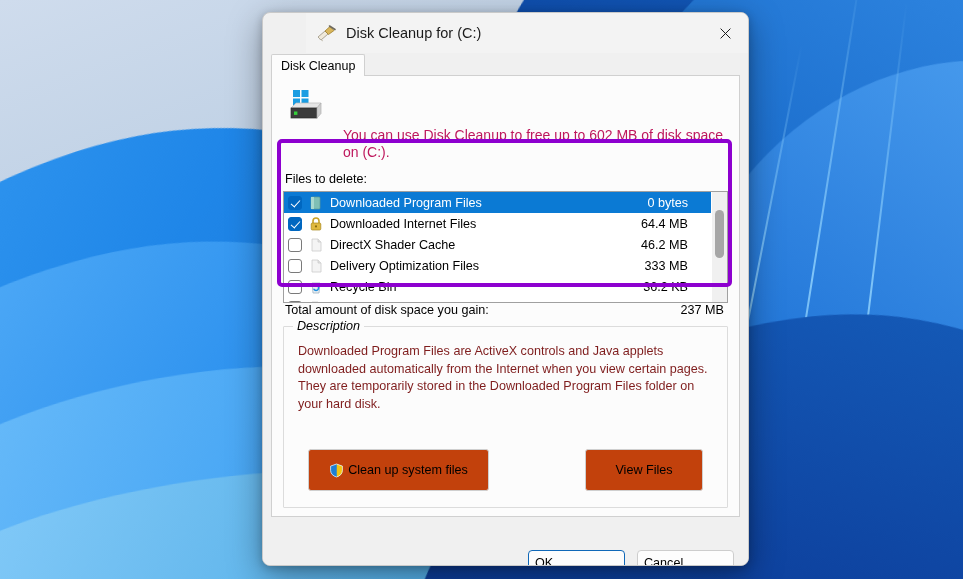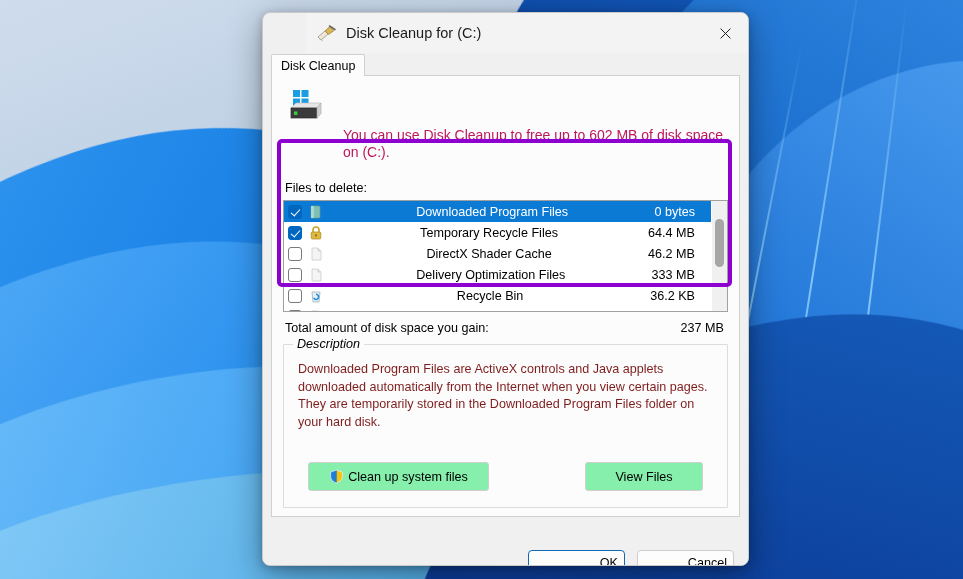--- a/index.html
+++ b/index.html
@@ -188,38 +188,38 @@
     left: 277px; top: 139px;
     width: 455px; height: 148px;
     border: 4px solid #8d00cf;
     border-radius: 5px;
     z-index: 50;
     pointer-events: none;
   }
 
   .files-label {
     font-size: 12.6px; color: #000;
-    margin-top: 20px; margin-bottom: 5px; margin-left: 2px;
+    margin-top: 11px; margin-bottom: 5px; margin-left: 2px;
   }
 
   
   .listwrap {
     height: 112px;
     background: #fff;
     border: 1px solid #a0a0a0;
     display: flex;
     overflow: hidden;
     position: relative;
   }
   .listbody { flex: 1 1 auto; overflow: hidden; }
   .row {
     height: 21px;
     display: flex; align-items: center;
-    padding: 0 14px 0 4px;
-    font-size: 12.6px; color: #000; text-align: center;
+    padding: 0 21px 0 4px;
+    font-size: 12.6px; color: #000;
   }
   .row.sel { background: #0b7ad4; color: #fff; }
   .cb {
     width: 14px; height: 14px; flex: 0 0 14px;
     border: 1px solid #7a7a7a;
     border-radius: 3px;
     background: #fff;
     margin-right: 6px;
     position: relative;
   }
@@ -244,21 +244,21 @@
   .sthumb {
     position: absolute; left: 3px; top: 18px;
     width: 9px; height: 48px;
     background: #a6a6a6;
     border-radius: 5px;
   }
 
   .totalrow {
     display: flex; justify-content: space-between;
     font-size: 12.6px; color: #000;
-    margin-top: 9px; padding: 0 4px 0 2px;
+    padding: 0 4px 0 2px;
   }
 
   
   .groupbox {
     margin-top: 9px;
     flex: 1 1 auto;
     border: 1px solid #dcdcdc;
     border-radius: 1px;
     position: relative;
     padding: 16px 14px 10px 14px;
@@ -272,23 +272,23 @@
   }
   .desc {
     font-size: 12.6px; color: #7f1d1d; line-height: 17.5px;
   }
   .btnrow {
     margin-top: auto;
     display: flex; justify-content: space-between;
     padding: 0 10px 6px 10px;
   }
   .btn {
-    height: 29px;
+    height: 42px;
     min-width: 118px;
-    background: #86efac;
+    background: #c2410c;
     border: 1px solid #cfcfcf;
     border-radius: 3px;
     font-size: 12.6px; color: #000;
     font-family: "Liberation Sans", sans-serif;
     display: inline-flex; align-items: center; justify-content: center;
     gap: 4px;
     padding: 0 12px;
     cursor: default;
   }
   .btn.wide { min-width: 181px; }
@@ -303,21 +303,21 @@
     padding: 0 14px 0 0;
     background: #f0f0f0;
   }
   .fbtn {
     width: 97px; height: 26px;
     border-radius: 4px;
     font-size: 12.6px; color: #000;
     font-family: "Liberation Sans", sans-serif;
     background: #fdfdfd;
     border: 1px solid #cdcdcd;
-    display: flex; align-items: center; justify-content: flex-end;
+    display: flex; align-items: center; justify-content: flex-start;
     cursor: default;
     margin-top: 44px;
   }
   .fbtn.primary { border: 1.6px solid #1068b8; }
 </style>
 </head>
 <body>
 
 <div id="desktop">
   <div class="ribbon rr1"></div>
@@ -405,21 +405,21 @@
 
           <div class="row">
             <span class="cb on"></span>
             <span class="ricon">
               <svg width="16" height="16" viewBox="0 0 16 16">
                 <path d="M5 7 V5 a3 3 0 0 1 6 0 V7" fill="none" stroke="#c9a227" stroke-width="1.6"></path>
                 <rect x="3.2" y="7" width="9.6" height="7" rx="1.2" fill="#e0b93f" stroke="#a8861c" stroke-width=".7"></rect>
                 <circle cx="8" cy="10.4" r="1.1" fill="#8a6c12"></circle>
               </svg>
             </span>
-            <span class="rname">Temporary Recycle Files</span>
+            <span class="rname">Downloaded Internet Files</span>
             <span class="rsize">64.4 MB</span>
           </div>
 
           <div class="row">
             <span class="cb"></span>
             <span class="ricon">
               <svg width="16" height="16" viewBox="0 0 16 16">
                 <path d="M4 2 h6 l3 3 v9 h-9 Z" fill="#f4f4f4" stroke="#cccccc" stroke-width=".8"></path>
                 <path d="M10 2 v3 h3" fill="#e2e2e2" stroke="#cccccc" stroke-width=".8"></path>
               </svg>

